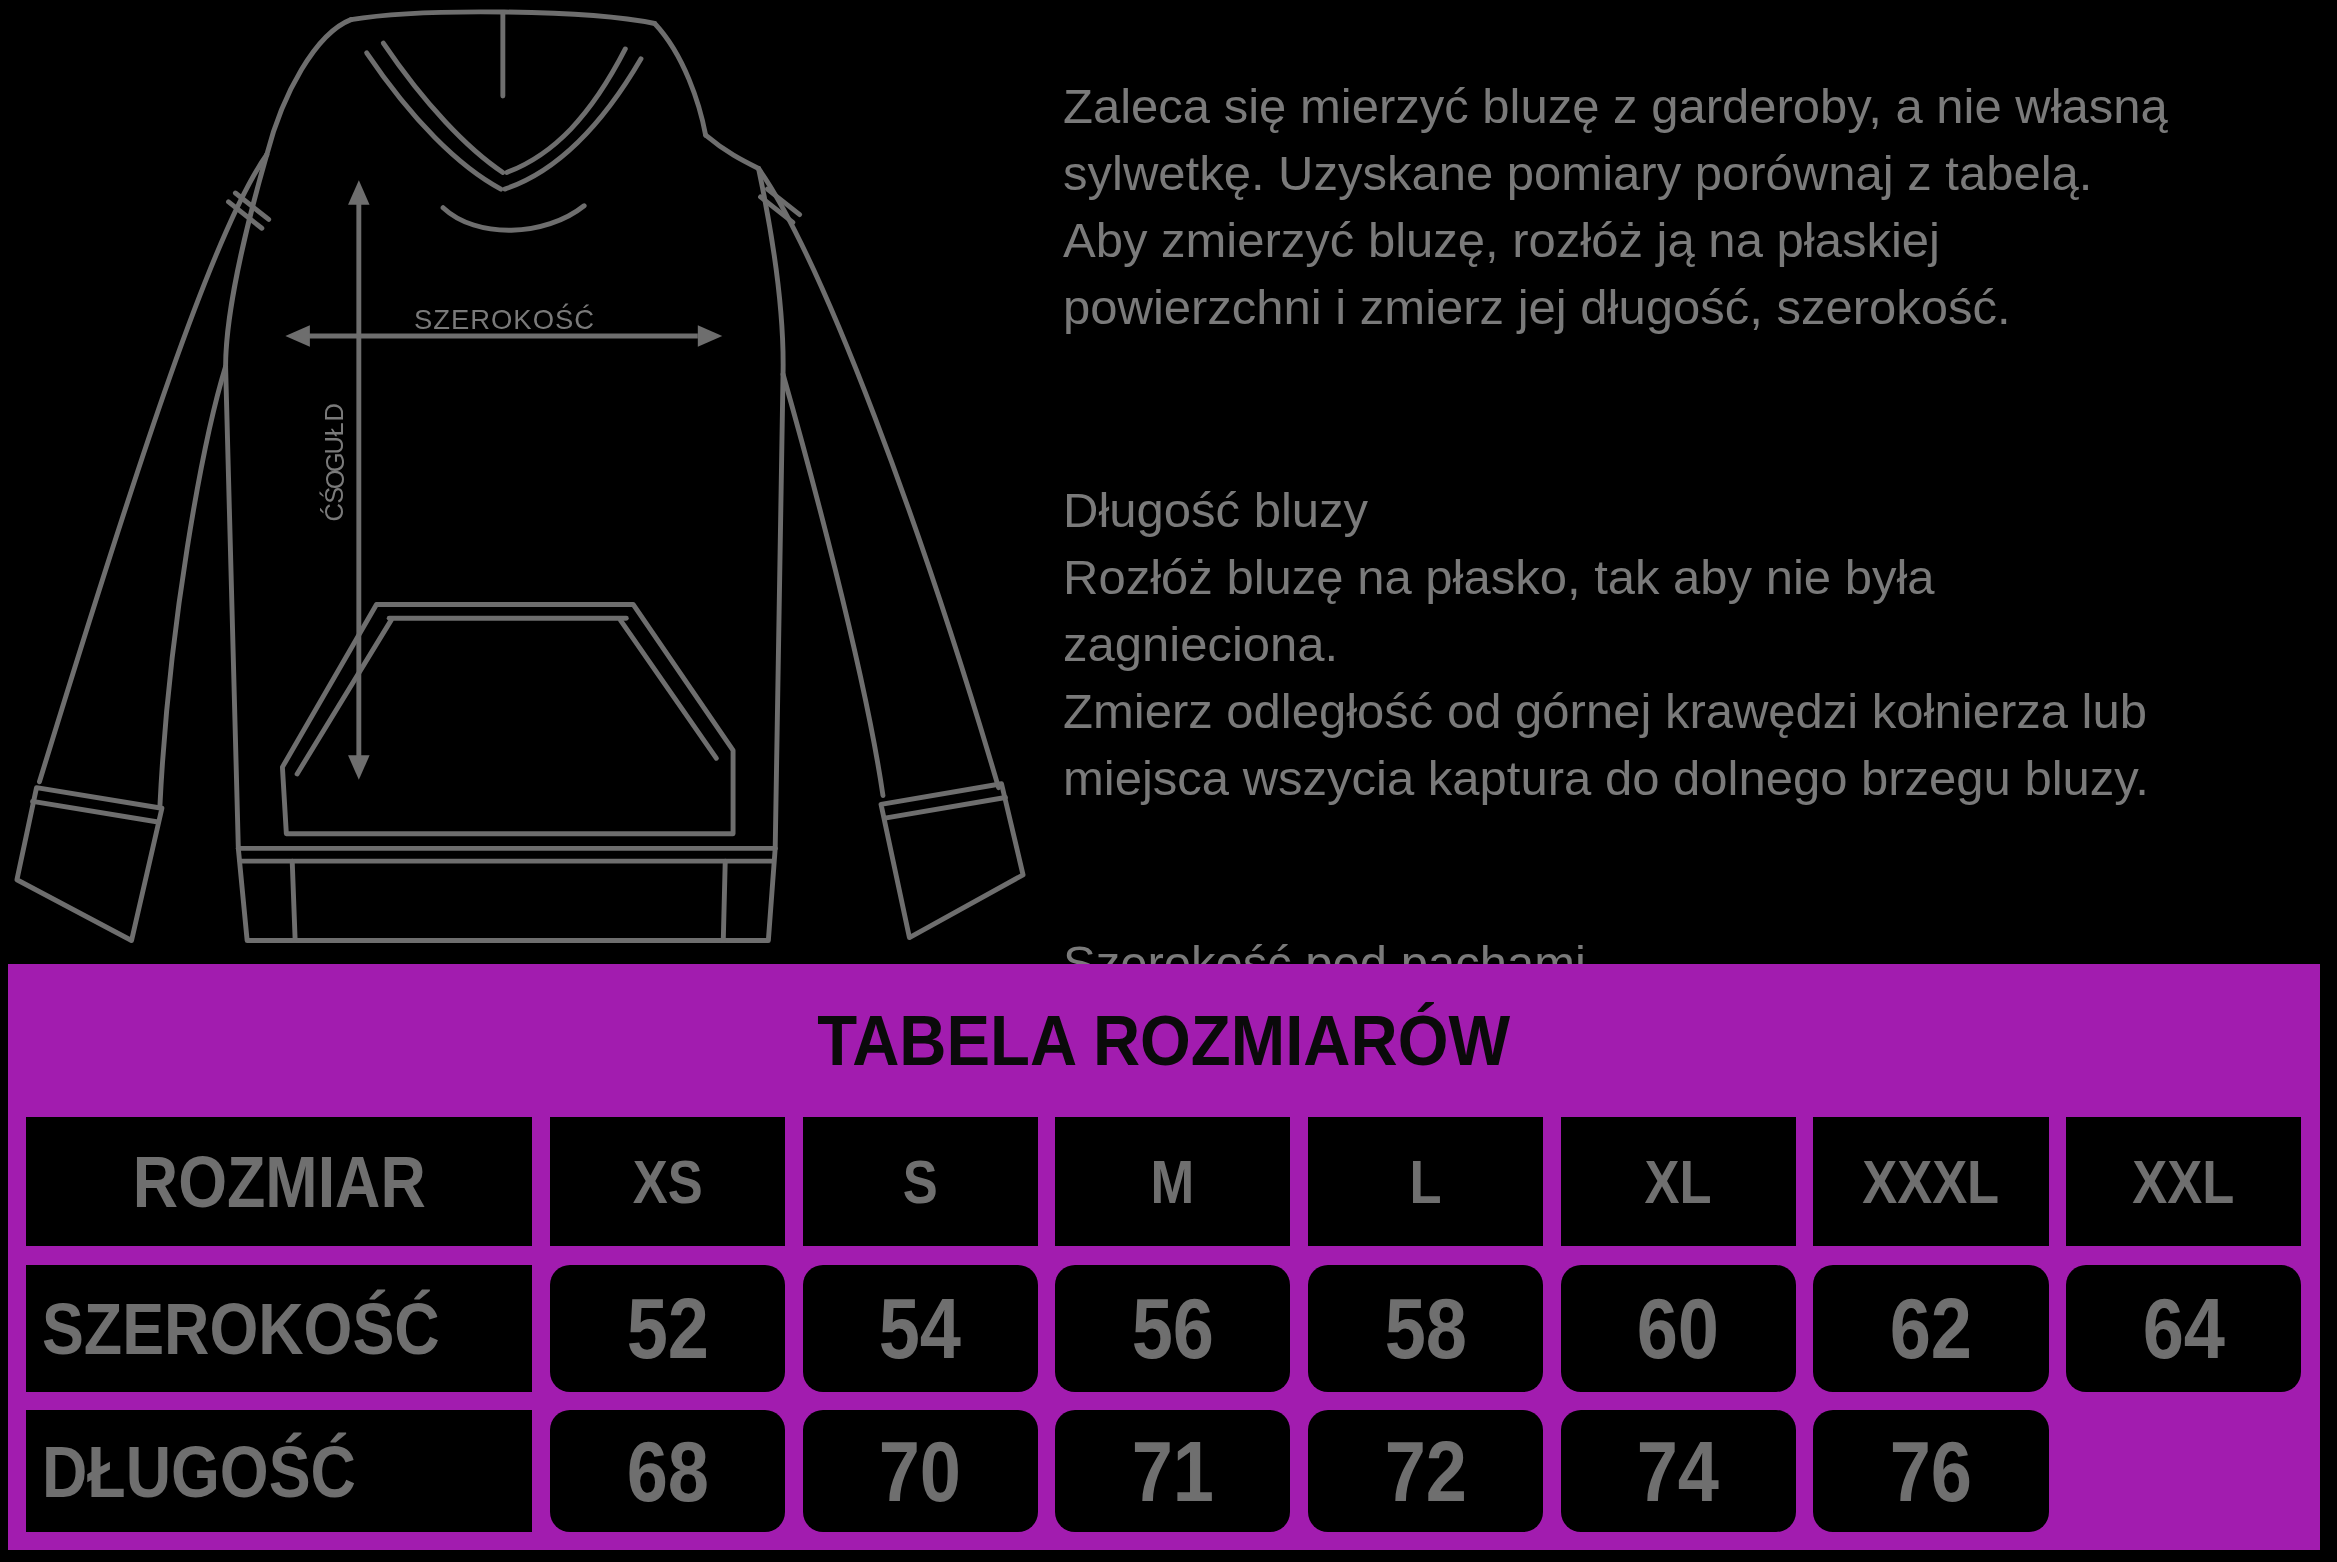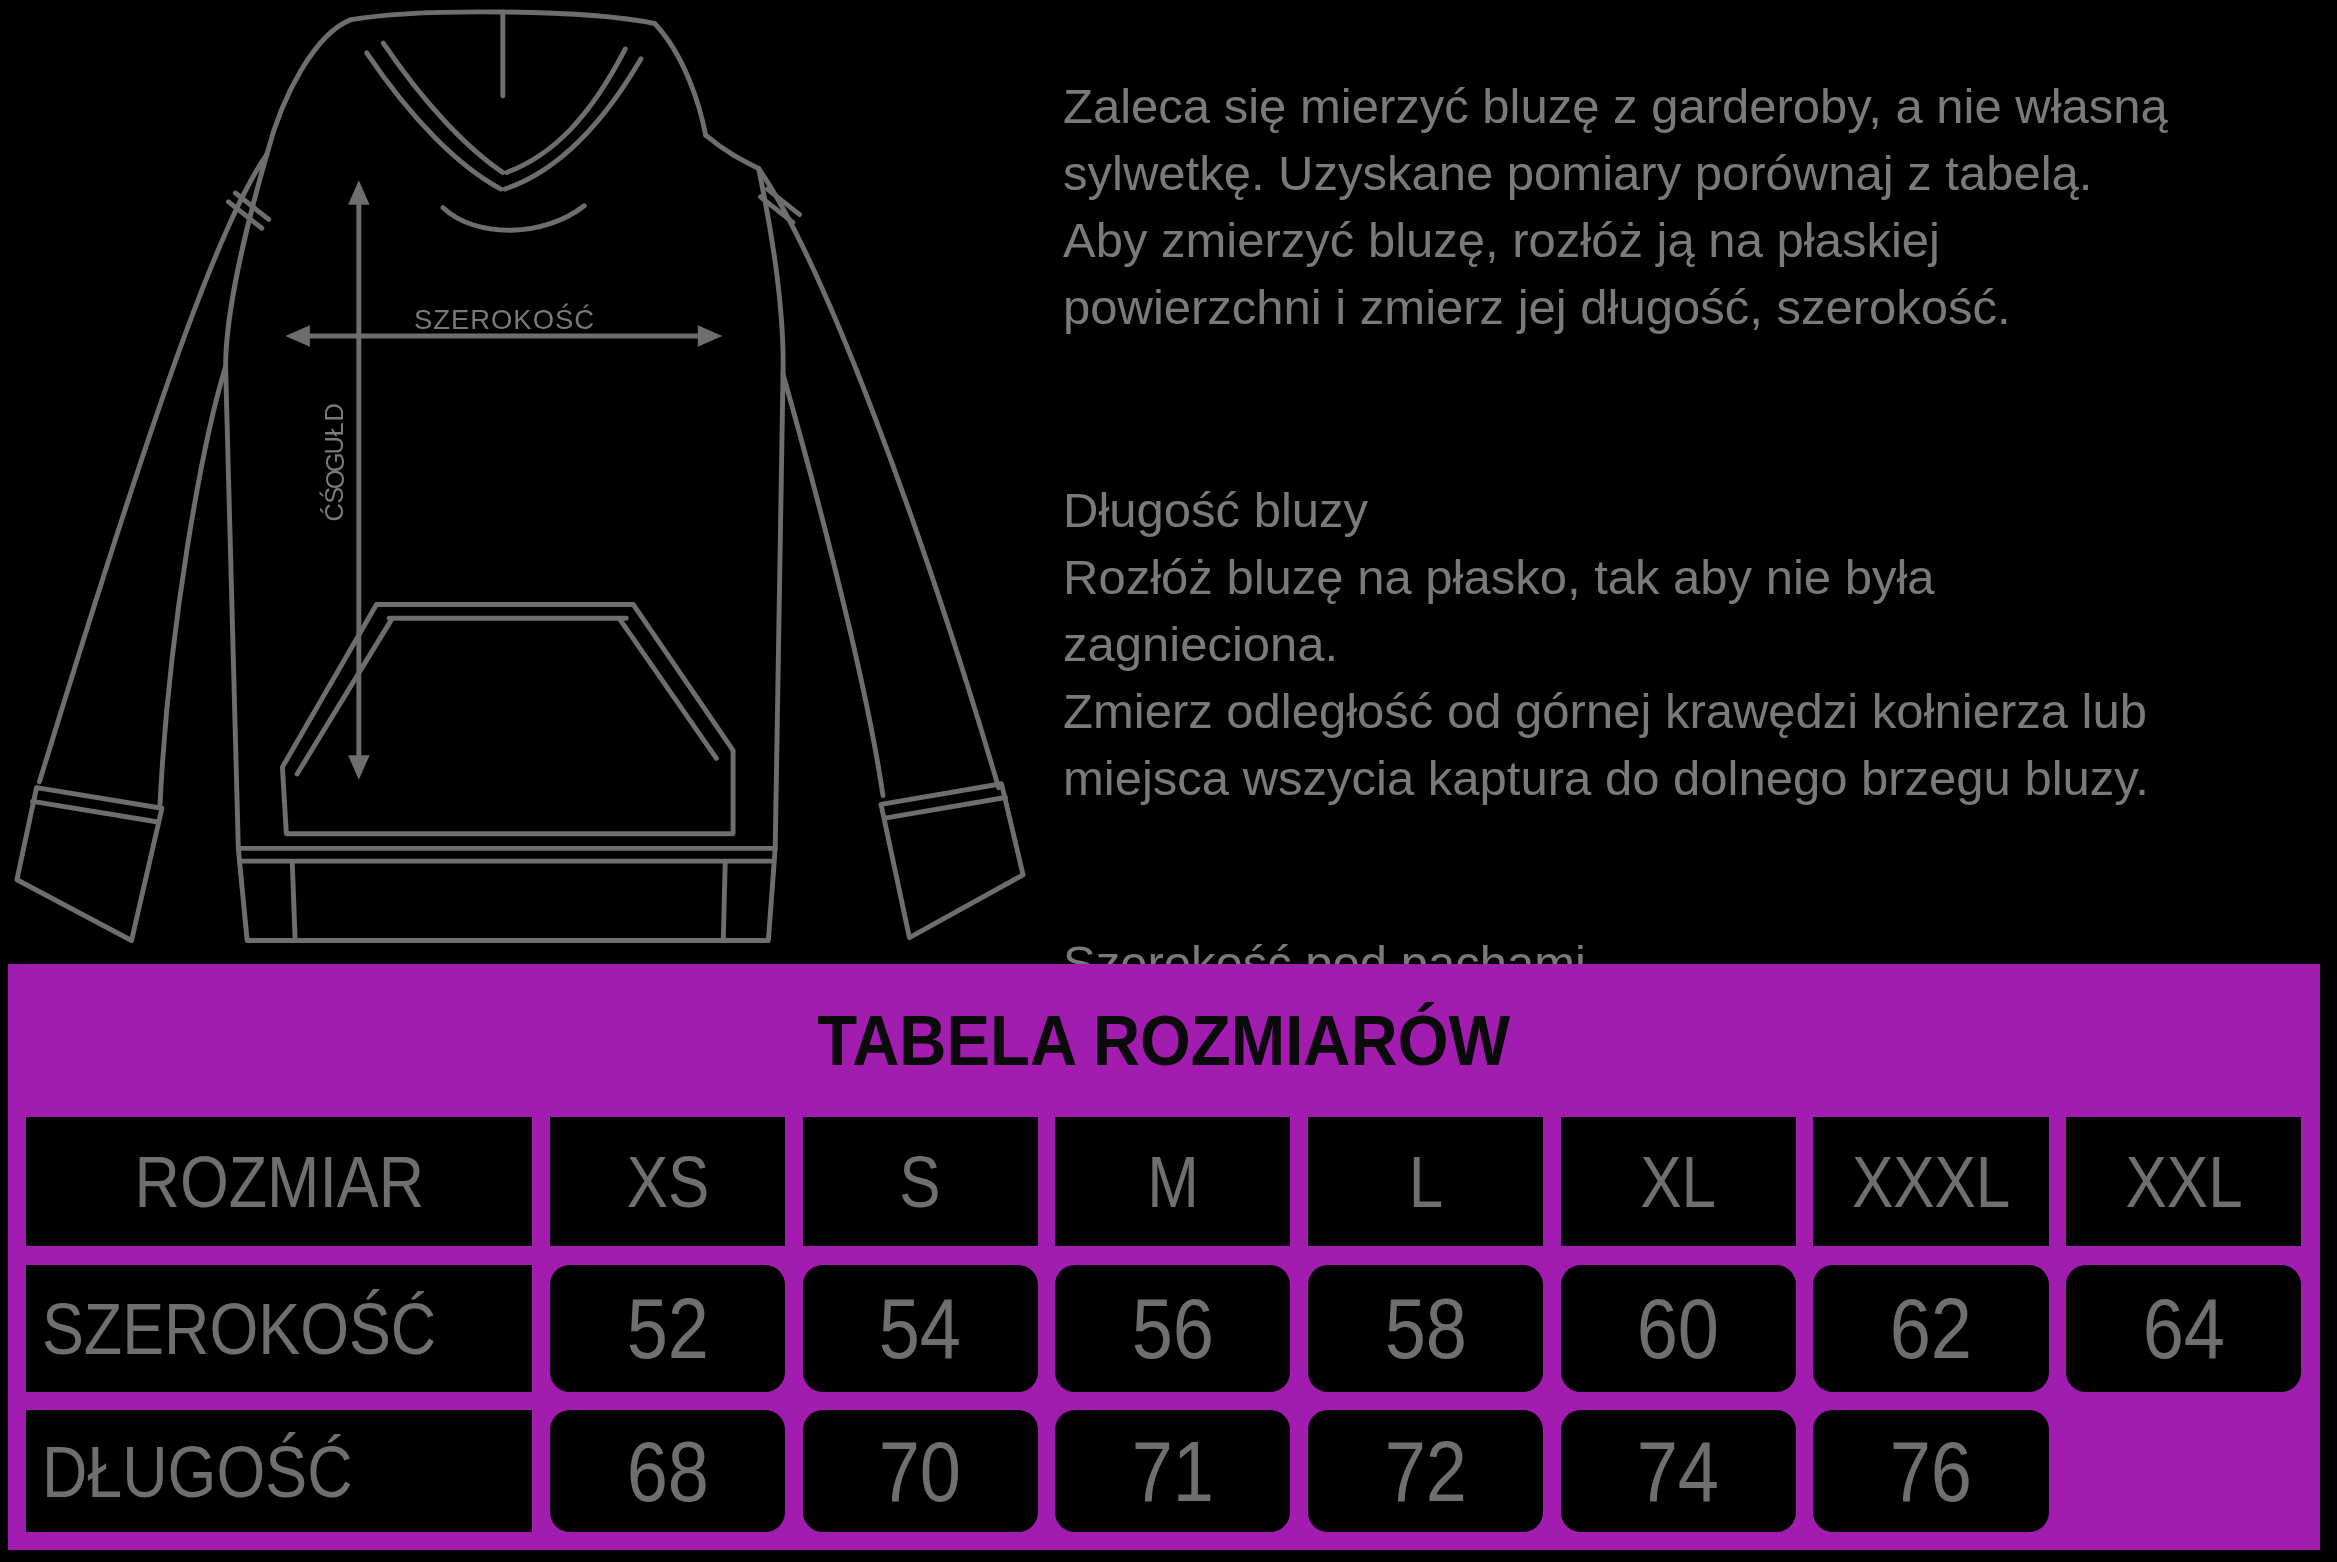--- a/index.html
+++ b/index.html
@@ -26,23 +26,23 @@
   .instructions p + p{margin-top:69px;}
   .instructions p.tight{margin-top:51px;}
 
   
   .panel{position:absolute;left:7.8px;top:964px;width:2312px;height:586px;
          background:#a21caf;box-sizing:border-box;padding:153px 18.6px 15.7px 18.6px;}
   .panel-title{position:absolute;left:0;top:0;width:100%;height:153px;line-height:153px;
                text-align:center;color:#0a0a0a;font-size:71px;font-weight:bold;}
   .grid{display:grid;grid-template-columns:506px repeat(7,1fr);
         grid-template-rows:129px 127px 122px;column-gap:17.6px;row-gap:18.6px;}
-  .cell{background:#000;color:#6f6f6f;font-weight:normal;
+  .cell{background:#000;color:#6f6f6f;font-weight:bold;
         display:flex;align-items:center;justify-content:center;}
-  .cell.head{font-size:72px;}
+  .cell.head{font-size:61px;}
   .cell.rozmiar{font-size:73px;}
   .cell.rowlabel{justify-content:flex-start;padding-left:15.7px;font-size:73px;}
   .cell.num{font-size:86px;border-radius:20px;}
   .cnd{display:inline-block;transform:scaleX(.86);transform-origin:center center;}
   .rowlabel .cnd{transform-origin:left center;}
   .panel-title .cnd{transform:scaleX(.92);}
 </style>
 </head>
 <body>
 

